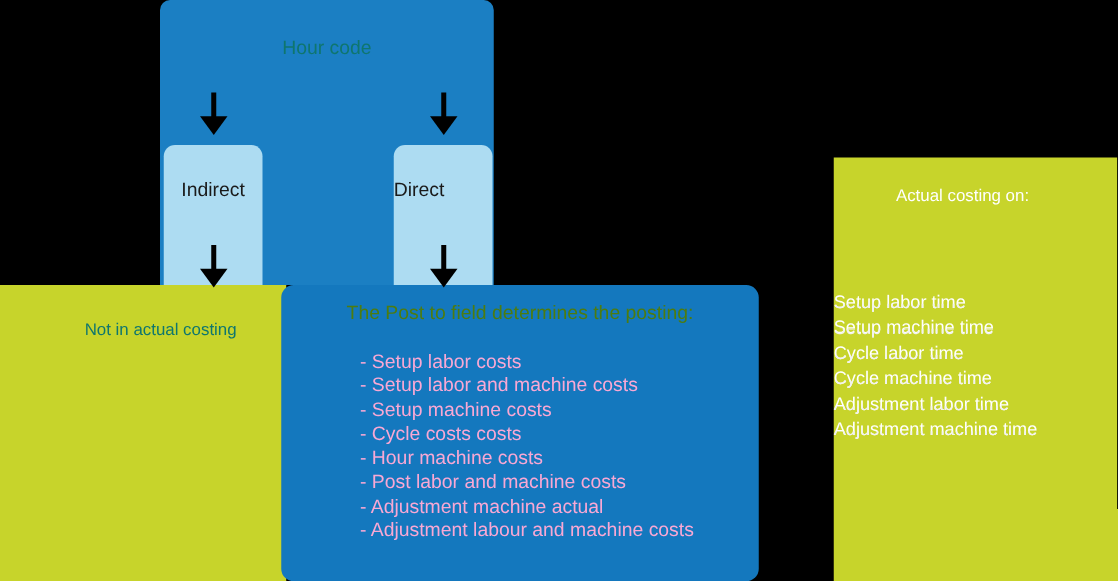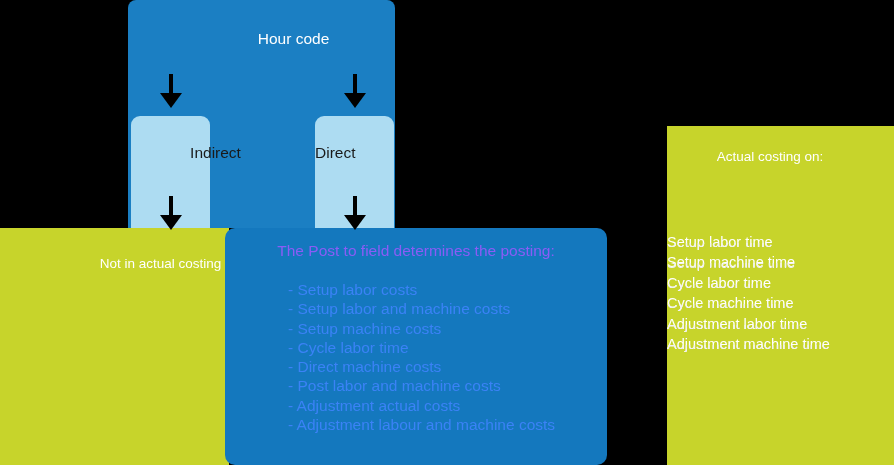--- a/index.html
+++ b/index.html
@@ -31,45 +31,44 @@
     background: #ADDCF2;
     border-radius: 9px 9px 0 0;
   }
   .green-panel {
     background: #C7D42B;
   }
 
   
   .ttl-white {
     position: absolute;
-    color: #ffffff;
+    color: #0f766e;
     font-size: 15.5px;
     line-height: 1.0;
     white-space: nowrap;
-    padding-left: 32px;
   }
   .ttl-dark {
     position: absolute;
     color: #1A1A1A;
     font-size: 15.5px;
     line-height: 1.0;
     white-space: nowrap;
   }
 
   .post-heading {
     position: absolute;
     left: 0; right: 0;
     text-align: center;
-    color: #8b5cf6;
+    color: #4d7c0f;
     font-size: 15.5px;
     white-space: nowrap;
   }
   .post-list {
     position: absolute;
-    color: #3b82f6;
+    color: #f9a8d4;
     font-size: 15.5px;
     line-height: 19.3px;
     white-space: nowrap;
   }
   .post-list div { height: 19.3px; }
 
   
   .arrow { position: absolute; }
   .arrow .stem {
     position: absolute;
@@ -147,42 +146,42 @@
     <div class="head" style="top:19px;"></div>
   </div>
 
   <div class="arrow" style="left:339px; top:74px; width:32px; height:34px;">
     <div class="stem" style="height:22px;"></div>
     <div class="head" style="top:19px;"></div>
   </div>
 
   <div class="shape lightblue-box" style="left:131px; top:116px; width:79px; height:112px;">
   </div>
-  <div class="ttl-dark" style="left:131px; top:145px; width:79px; text-align:center;padding-left:45px;">Indirect</div>
+  <div class="ttl-dark" style="left:131px; top:145px; width:79px; text-align:center;">Indirect</div>
 
   <div class="shape lightblue-box" style="left:315px; top:116px; width:79px; height:112px;">
   </div>
   <div class="ttl-dark" style="left:315px; top:145px; width:79px; text-align:left;">Direct</div>
 
   <div class="shape green-panel" style="left:0px; top:228px; width:229px; height:237px;">
   </div>
   <div class="ttl-white" style="left:0px; top:257px; width:229px; text-align:center; font-size:13.5px;margin-left:14px;">Not in actual costing</div>
 
   <div class="shape blue-main" style="left:225px; top:228px; width:382px; height:237px;">
   </div>
   <div class="post-heading" style="left:225px; top:242px; width:382px;">The Post to field determines the posting:</div>
 
   <div class="post-list" style="left:288px; top:280px;">
     <div>- Setup labor costs</div>
     <div>- Setup labor and machine costs</div>
     <div>- Setup machine costs</div>
-    <div>- Cycle labor time</div>
-    <div>- Direct machine costs</div>
+    <div>- Cycle costs costs</div>
+    <div>- Hour machine costs</div>
     <div>- Post labor and machine costs</div>
-    <div>- Adjustment actual costs</div>
+    <div>- Adjustment machine actual</div>
     <div>- Adjustment labour and machine costs</div>
   </div>
 
   <div class="arrow" style="left:155px; top:196px; width:32px; height:34px;">
     <div class="stem" style="height:22px;"></div>
     <div class="head" style="top:19px;"></div>
   </div>
 
   <div class="arrow" style="left:339px; top:196px; width:32px; height:34px;">
     <div class="stem" style="height:22px;"></div>

